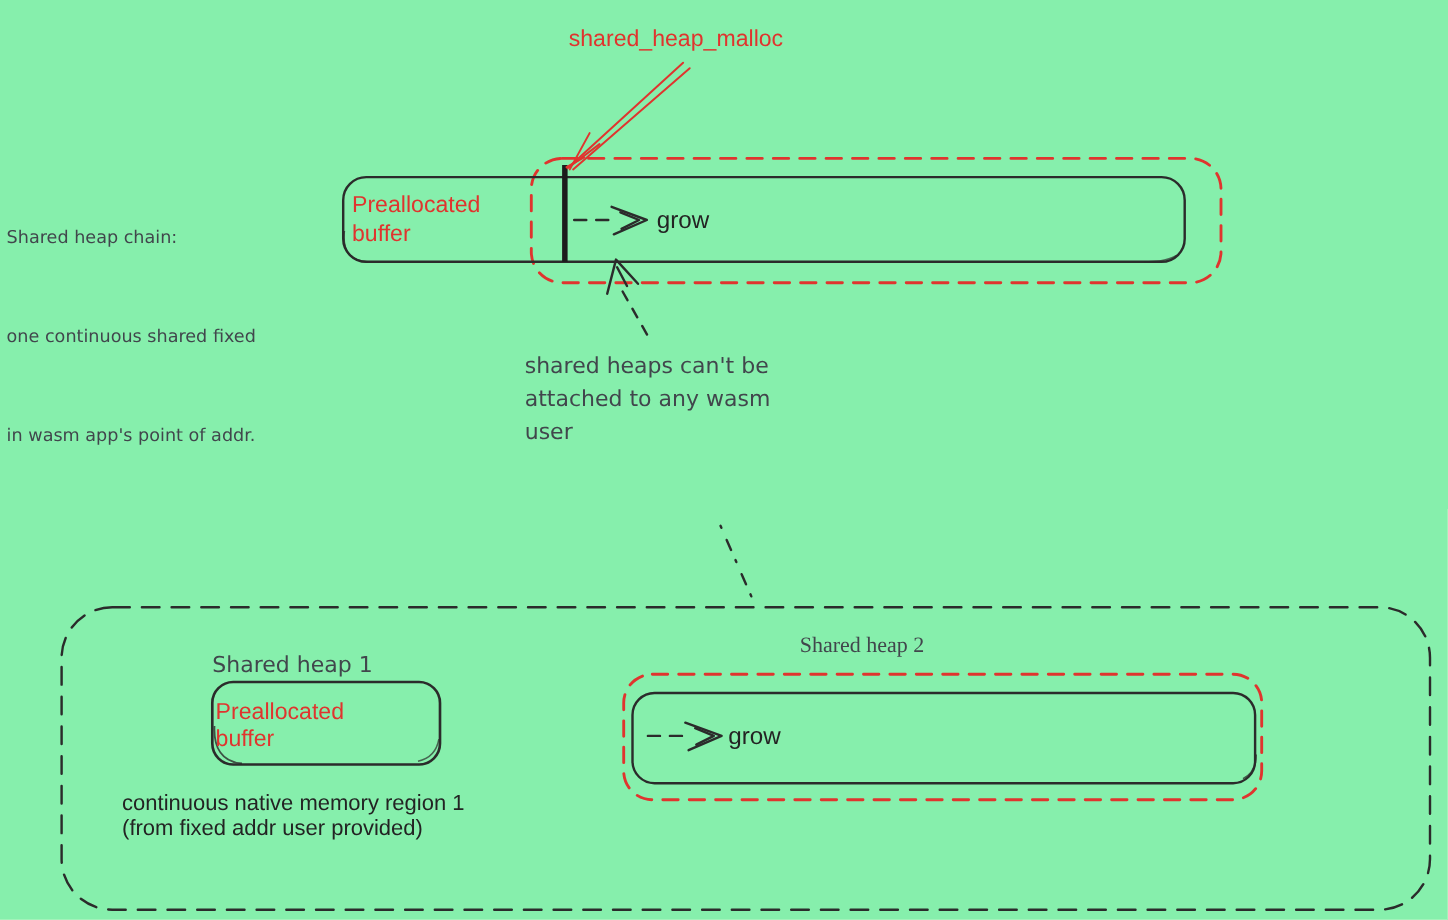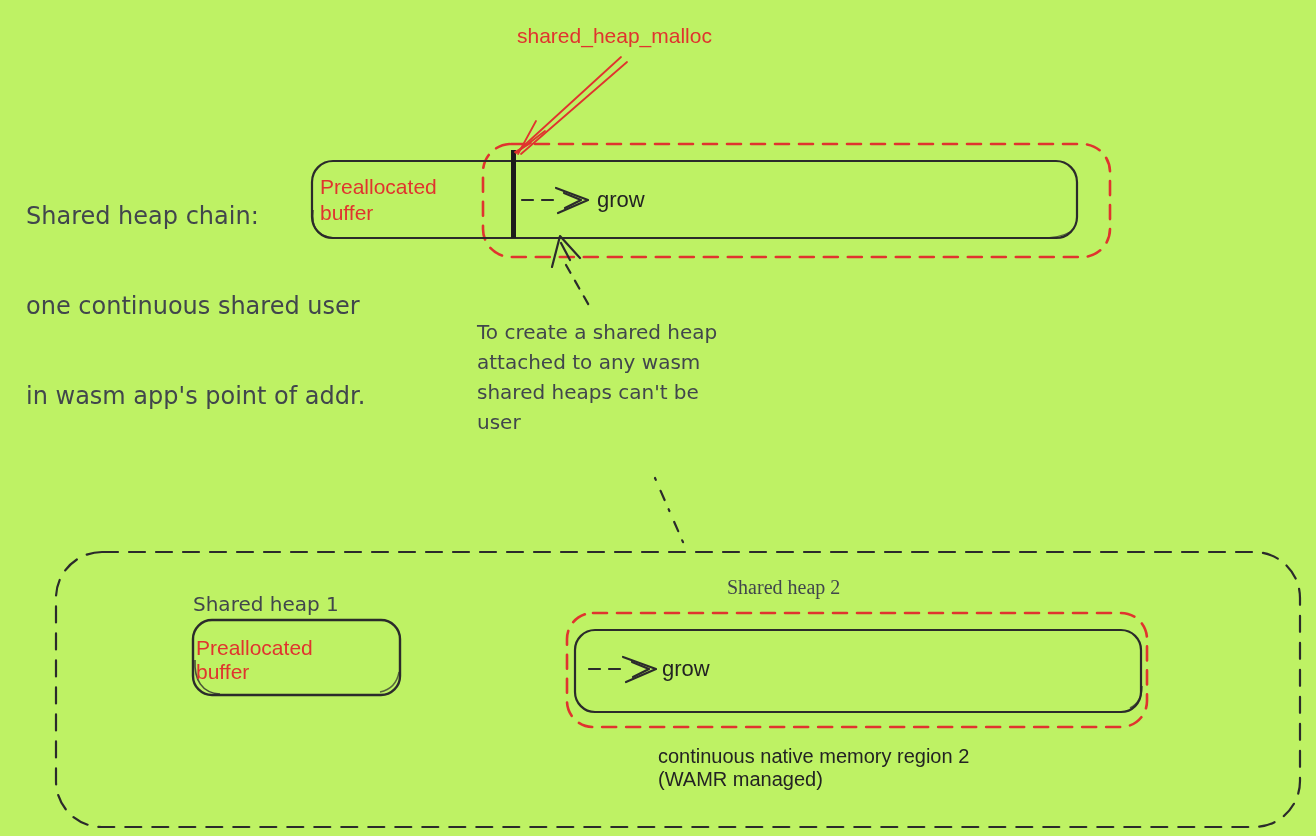--- a/index.html
+++ b/index.html
@@ -1,30 +1,30 @@
 <!DOCTYPE html>
 <html><head>
 <meta charset="utf-8">
 <style>
   html,body{margin:0;padding:0;}
   body{background:#fdfae6;}
   #canvas{
     position:relative;
     width:1316px;height:836px;
-    background:#bef264;
+    background:#86efac;
     font-family:"DejaVu Sans",sans-serif;
     overflow:hidden;
   }
   #shapes{position:absolute;left:0;top:0;width:1316px;height:836px;}
   .txt{position:absolute;white-space:pre;}
   .rounded-font{font-family:"DejaVu Sans",sans-serif;color:#41464c;}
   .plain-font{font-family:"Liberation Sans",sans-serif;color:#232323;}
   .red{color:#e0342e;}
   .center{white-space:normal;}
-  .left-note{left:26px;top:141px;font-size:24px;line-height:30px;}
+  .left-note{left:6px;top:141px;font-size:16px;line-height:30px;}
   .malloc-label{left:517px;top:24px;font-size:21px;}
   .prealloc-top{left:320px;top:174px;width:168px;font-size:21px;line-height:26px;}
   .grow-top{left:597px;top:187px;font-size:22px;}
   .middle-note{left:477px;top:317px;width:300px;font-size:20px;line-height:30px;}
   .heap1-title{left:193px;top:576px;width:207px;font-size:20px;margin-top:16px;}
   .heap2-title{left:727px;top:576px;width:260px;font-size:20px;font-family:Liberation Serif, serif;}
   .prealloc-bottom{left:196px;top:636px;width:201px;font-size:21px;line-height:24px;}
   .grow-bottom{left:662px;top:656px;font-size:22px;}
   .caption1{left:111px;top:719px;width:400px;font-size:20px;line-height:23px;}
   .caption2{left:658px;top:745px;width:400px;font-size:20px;line-height:23px;}
@@ -91,48 +91,47 @@
       <line x1="589" y1="669" x2="623" y2="669" stroke-dasharray="11 9"></line>
       <path d="M623,657 L656,669 L626,682"></path>
       <path d="M632,662 L649,669 L633,677"></path>
     </g>
   </svg>
 
   <div class="txt plain-font red malloc-label">shared_heap_malloc</div>
 
   <div class="txt rounded-font left-note">
     <div>Shared heap chain:</div>
-    <div>one continuous shared user</div>
+    <div>one continuous shared fixed</div>
     <div>in wasm app's point of addr.</div>
   </div>
 
   <div class="txt plain-font red center prealloc-top">
     <div>Preallocated</div>
     <div>buffer</div>
   </div>
 
   <div class="txt plain-font grow-top">grow</div>
 
   <div class="txt rounded-font center middle-note">
-    <div>To create a shared heap</div>
+    <div>shared heaps can't be</div>
     <div>attached to any wasm</div>
-    <div>shared heaps can't be</div>
     <div>user</div>
   </div>
 
   <div class="txt rounded-font center heap1-title">Shared heap 1</div>
 
   <div class="txt rounded-font center heap2-title">Shared heap 2</div>
 
   <div class="txt plain-font red center prealloc-bottom">
     <div>Preallocated</div>
     <div>buffer</div>
   </div>
 
   <div class="txt plain-font grow-bottom">grow</div>
 
+  <div class="txt plain-font center caption1">
+    <div>continuous native memory region 1</div>
+    <div>(from fixed addr user provided)</div>
+  </div>
 
-  <div class="txt plain-font center caption2">
-    <div>continuous native memory region 2</div>
-    <div>(WAMR managed)</div>
-  </div>
 
 </div>
 
 </body></html>

